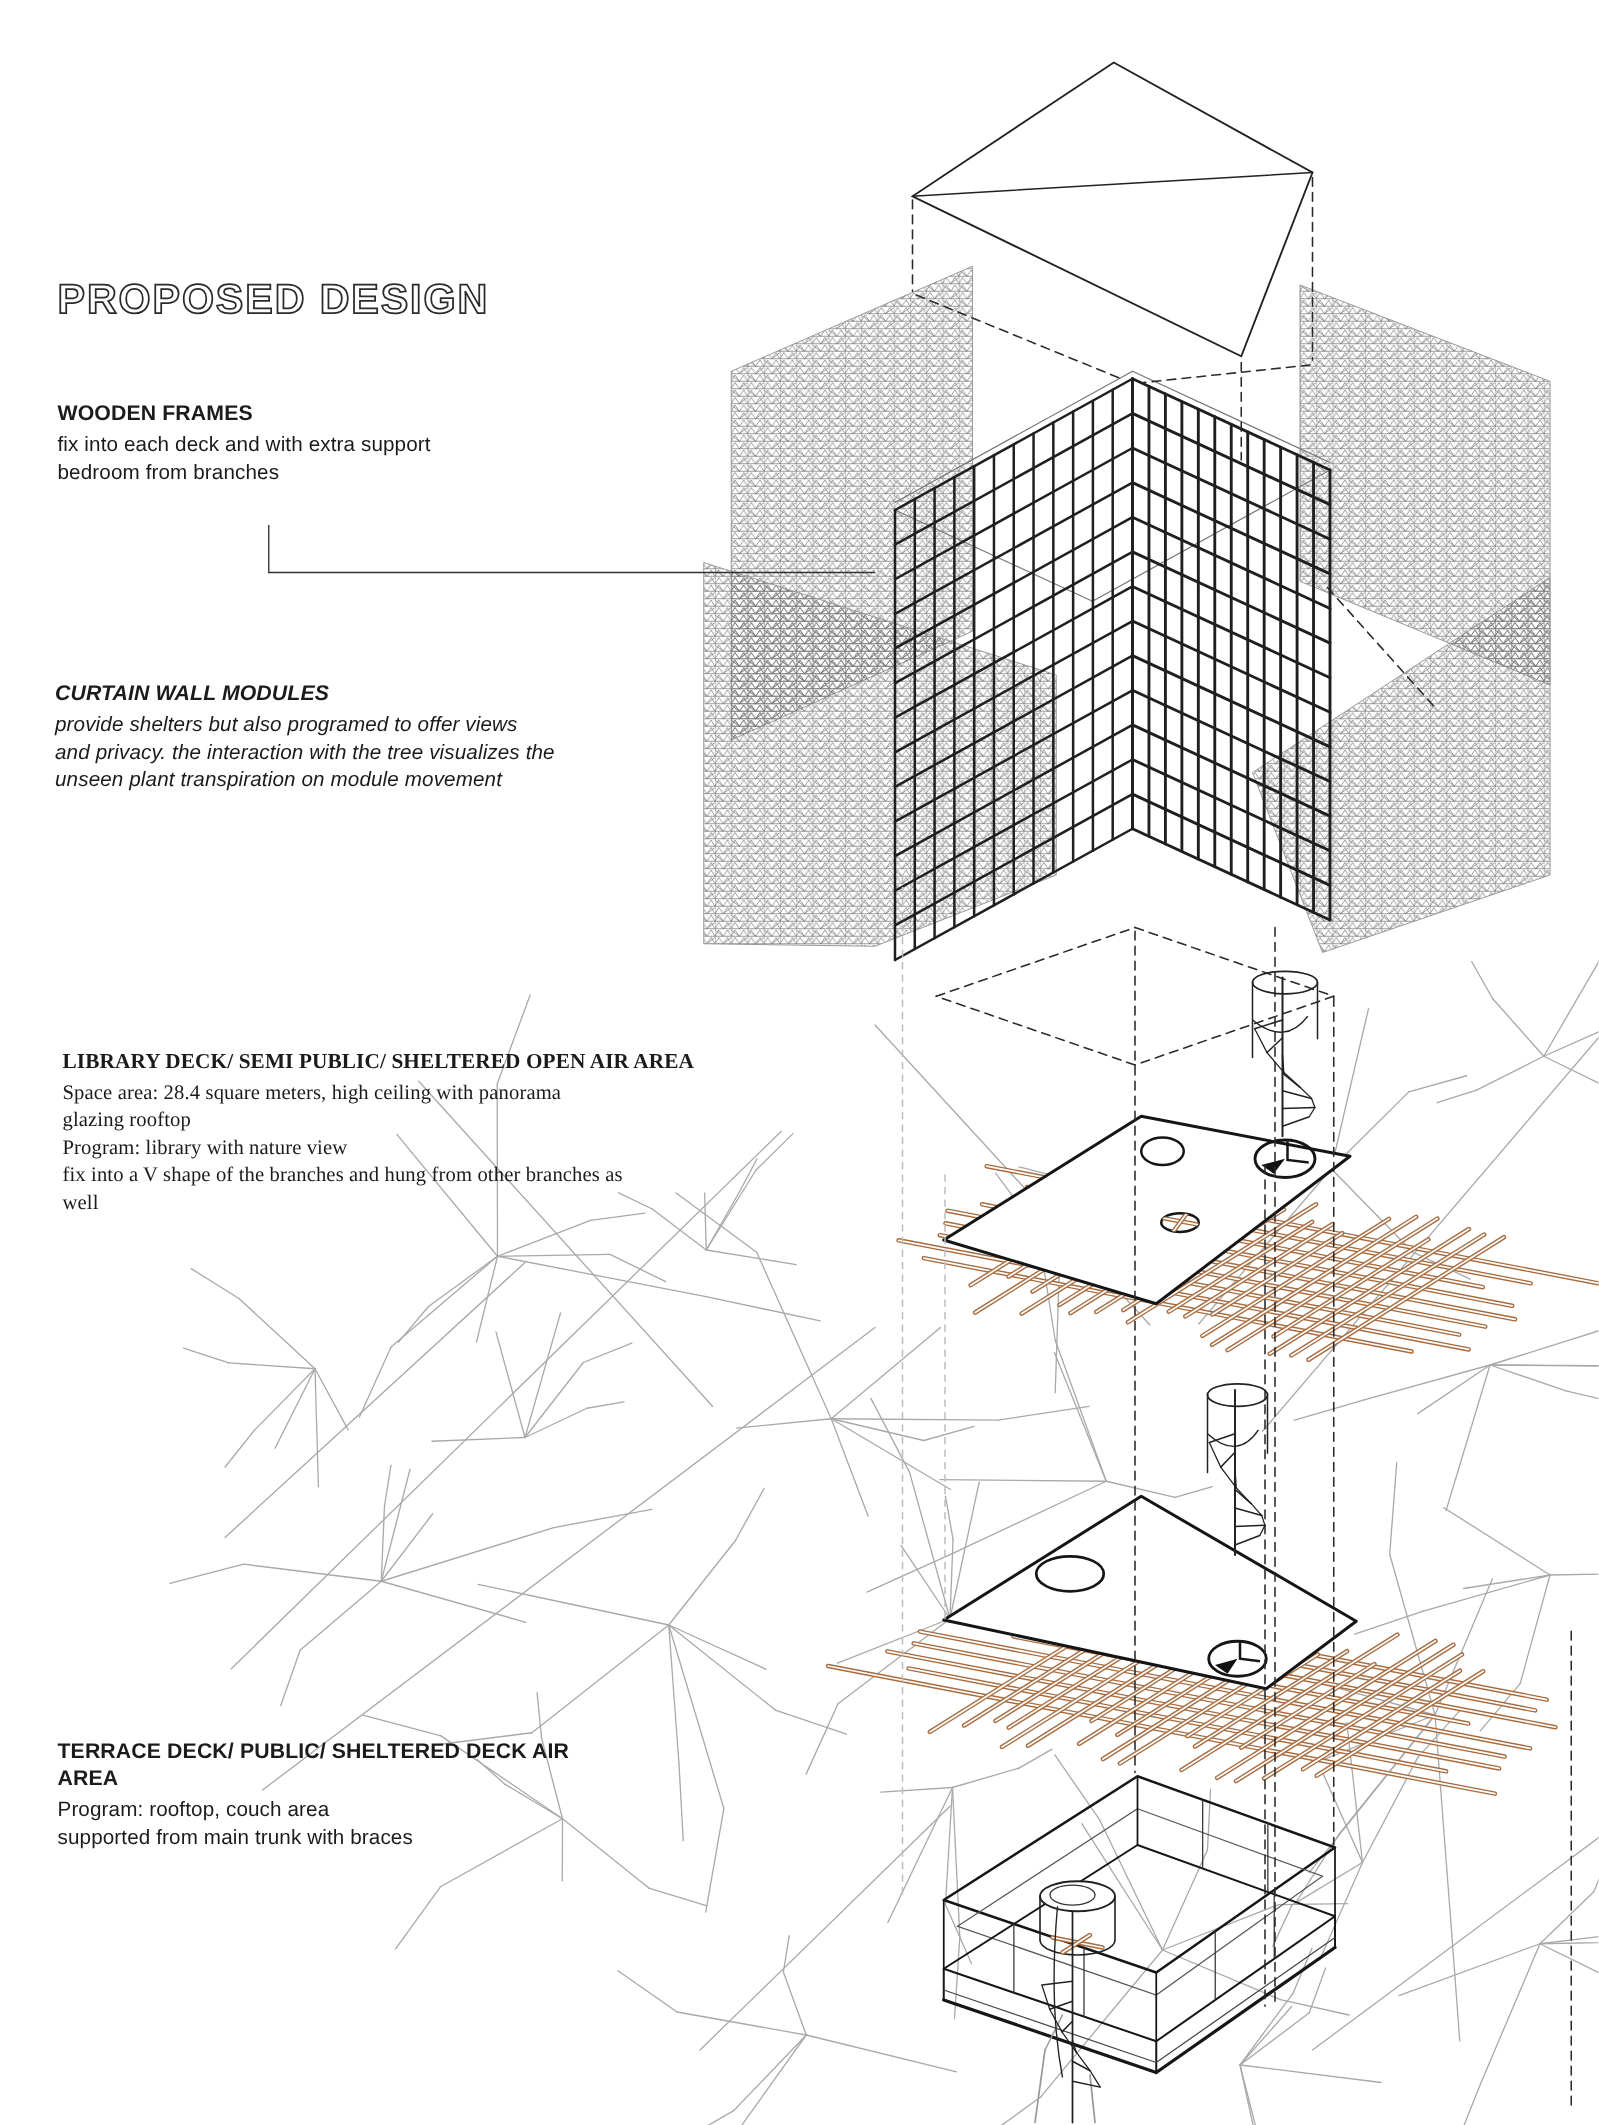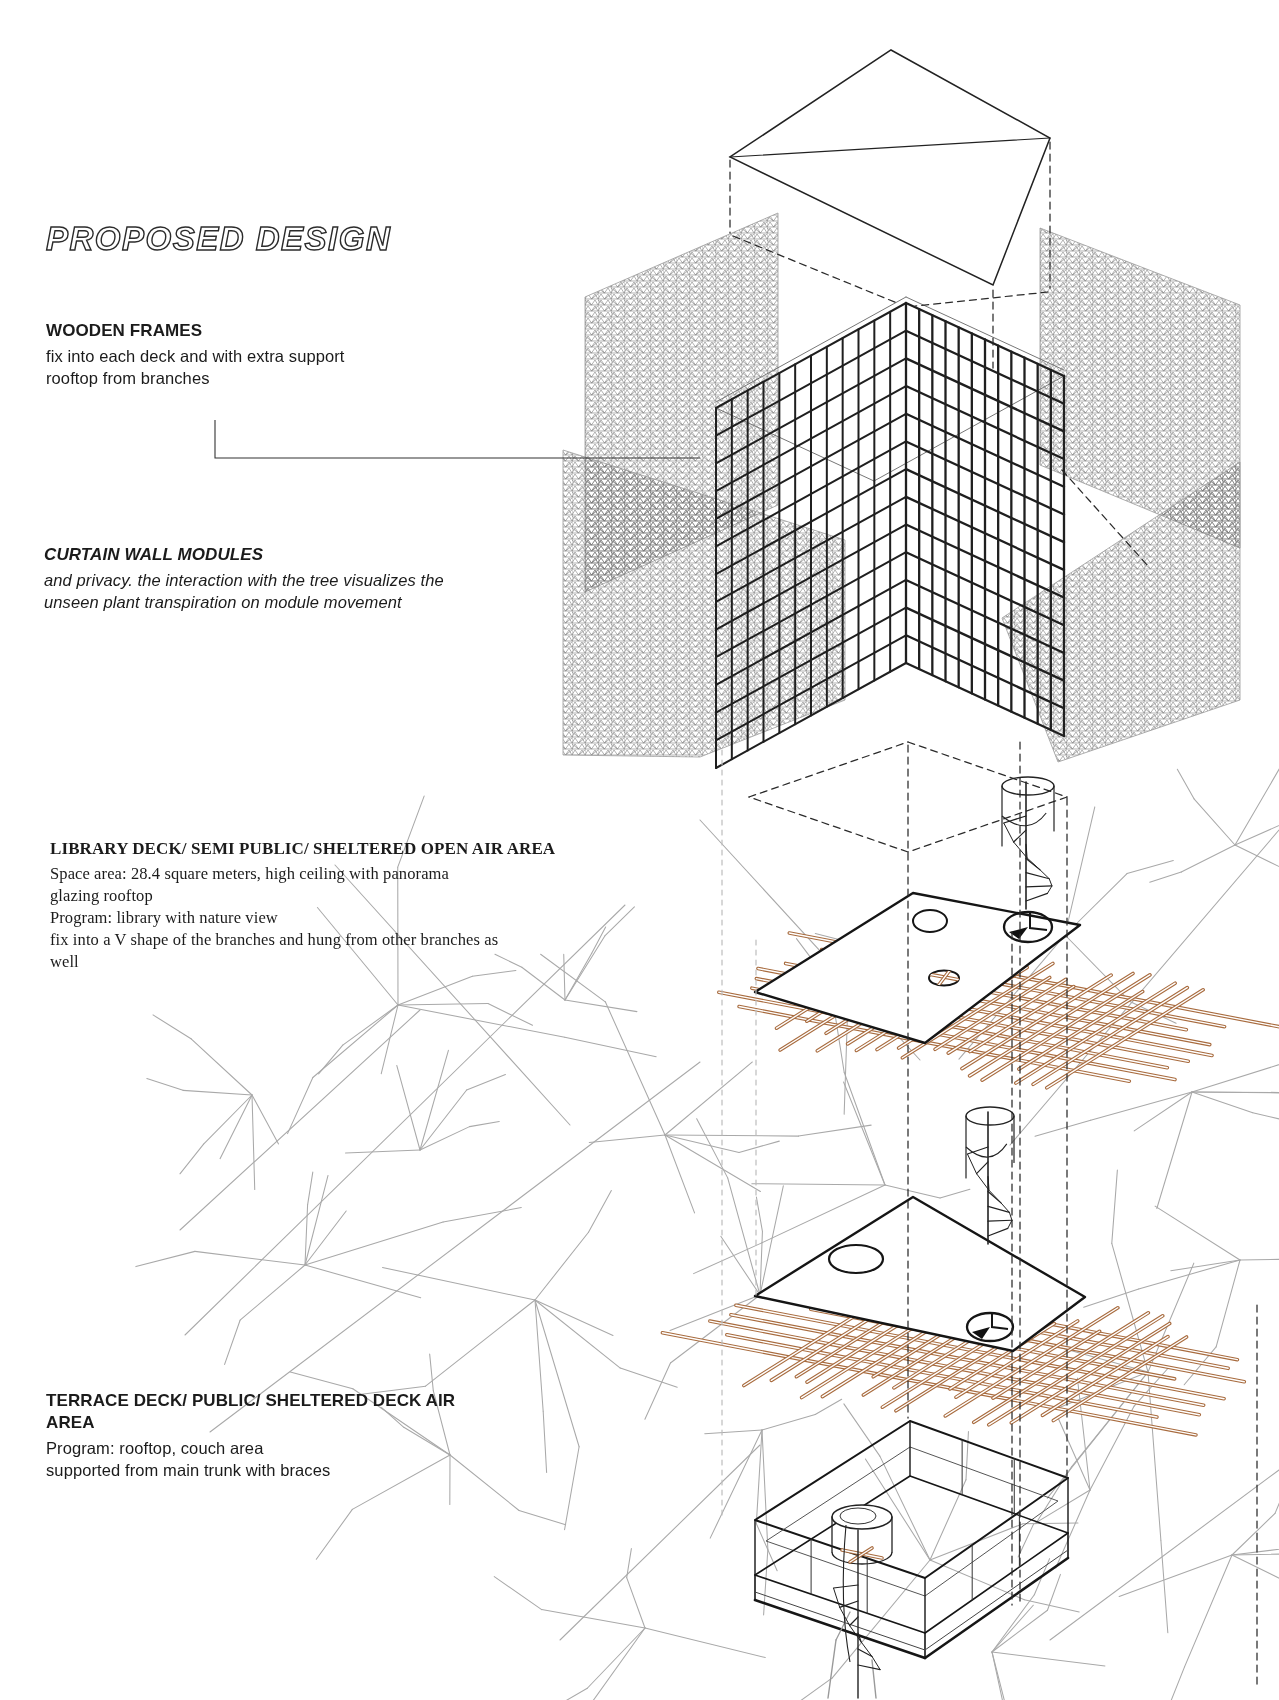--- a/index.html
+++ b/index.html
@@ -1,20 +1,20 @@
 <!DOCTYPE html>
 <html><head>
 <meta charset="utf-8">
 <style>
   html,body{margin:0;padding:0;background:#ffffff;}
   .stage{position:relative;width:1279px;height:1700px;background:#ffffff;overflow:hidden;
          font-family:"Liberation Sans",sans-serif;color:#1b1b1b;}
   .stage svg{position:absolute;left:0;top:0;}
   .sheet-title{position:absolute;left:46px;top:220px;margin:0;font-size:33px;font-weight:bold;
-    letter-spacing:1.5px;color:#ffffff;font-style:italic;-webkit-text-stroke:1.4px #2b2b2b;}
+    letter-spacing:1.5px;color:#ffffff;-webkit-text-stroke:1.4px #2b2b2b;}
   .note{position:absolute;}
   .note h2{font-size:17px;font-weight:bold;margin:0 0 3px 0;letter-spacing:0.1px;line-height:22px;}
   .note p{font-size:16.5px;line-height:22px;margin:0;letter-spacing:0.1px;}
   #note-0{left:46px;top:320px;width:380px;}
   #note-1{left:44px;top:544px;width:460px;font-style:italic;}
   #note-2{left:50px;top:838px;width:548px;font-family:Liberation Serif, serif;}
   #note-3{left:50px;top:1200px;width:500px;}
   #note-4{left:46px;top:1390px;width:434px;}
 </style>
 </head>
@@ -562,25 +562,26 @@
         <polyline points="833.5022191426149,1588.014893351403 839.7294600038877,1607.4032601751176 849.594471261549,1625.5167007891866 861.1330720035515,1641.9344169193382 872.0478599525717,1656.5732388632712 880.1656375735472,1669.704185060376" fill="none" stroke="#222" stroke-width="1"></polyline>
         <path d="M846,1525 C842,1570 842,1620 850,1662" fill="none" stroke="#222" stroke-width="1.1"></path>
       </g>
     </svg>
 
   <h1 class="sheet-title">PROPOSED DESIGN</h1>
 
   <section class="note" id="note-0">
     <h2>WOODEN FRAMES</h2>
     <p>fix into each deck and with extra support</p>
-    <p>rooftop from branches</p>
+    <p>bedroom from branches</p>
   </section>
 
   <section class="note" id="note-1">
     <h2>CURTAIN WALL MODULES</h2>
+    <p>provide shelters but also programed to offer views</p>
     <p>and privacy. the interaction with the tree visualizes the</p>
     <p>unseen plant transpiration on module movement</p>
   </section>
 
   <section class="note" id="note-2">
     <h2>LIBRARY DECK/ SEMI PUBLIC/ SHELTERED OPEN AIR AREA</h2>
     <p>Space area: 28.4 square meters, high ceiling with panorama</p>
     <p>glazing rooftop</p>
     <p>Program: library with nature view</p>
     <p>fix into a V shape of the branches and hung from other branches as</p>

